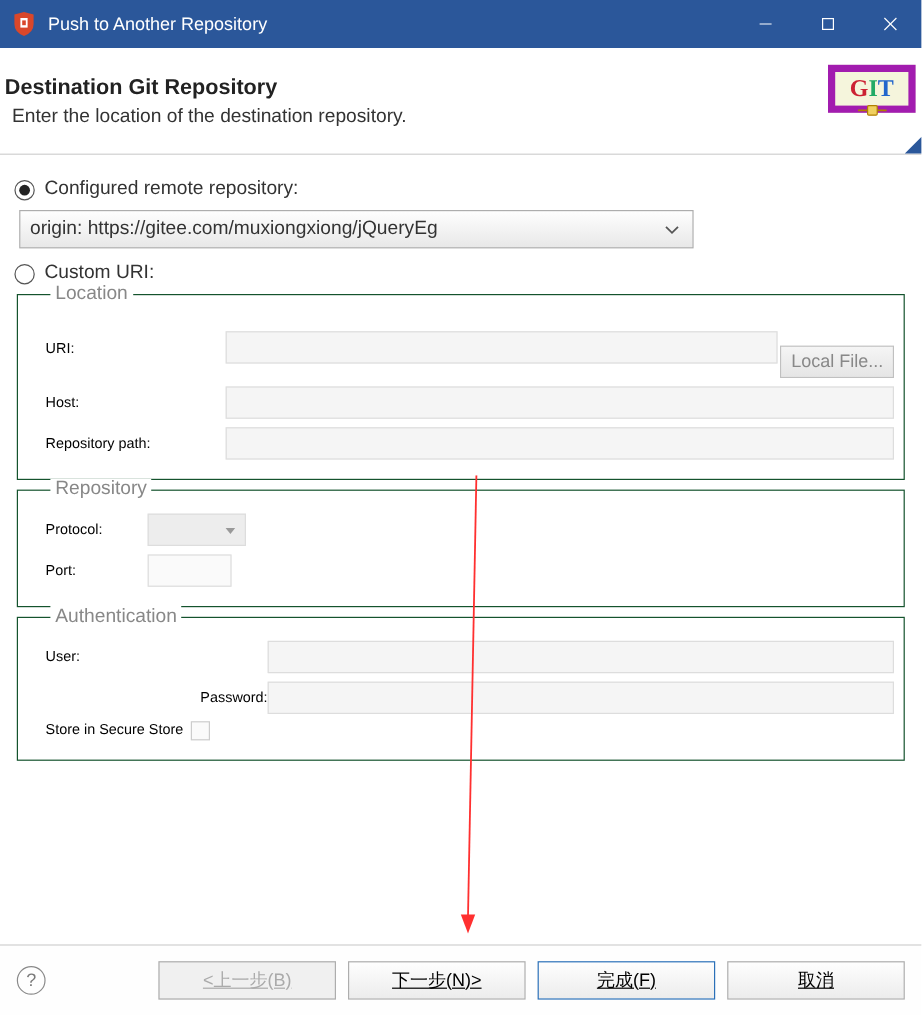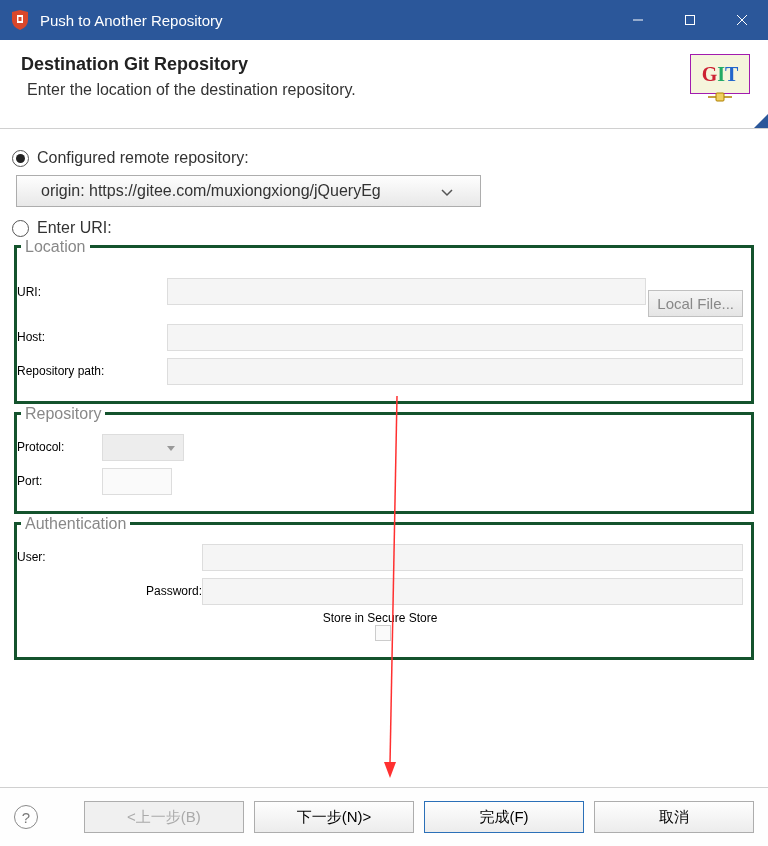--- a/index.html
+++ b/index.html
@@ -5,65 +5,65 @@
 * { box-sizing: border-box; margin: 0; padding: 0; }
 body { font-family: "Segoe UI", Arial, sans-serif; font-size: 15px; color: #333; background: #fff; width: 768px; height: 846px; overflow: hidden; position: relative; }
 
 .titlebar { background: #2b579a; height: 40px; display: flex; align-items: center; color: #fff; padding-left: 10px; }
 .titlebar-icon { width: 20px; height: 22px; margin-right: 10px; display: flex; align-items: center; justify-content: center; }
 .titlebar-text { flex: 1; font-size: 15px; }
 .titlebar-controls { display: flex; height: 100%; }
 .titlebar-btn { width: 52px; height: 100%; display: flex; align-items: center; justify-content: center; color: #fff; cursor: pointer; }
 .titlebar-btn svg { stroke: #fff; fill: none; }
 
-.header { background: #fff; padding: 14px 18px 14px 21px; border-bottom: 1px solid #d0d0d0; display: flex; position: relative; }
+.header { background: #fff; padding: 14px 18px 14px 4px; border-bottom: 1px solid #d0d0d0; display: flex; align-items: center; position: relative; }
 .header-texts { flex: 1; }
 .header-title { font-size: 18px; font-weight: bold; color: #222; margin-bottom: 6px; }
 .header-subtitle { font-size: 16px; color: #333; padding-left: 6px; }
 .header-icon { width: 60px; height: 60px; }
 .header-corner { position: absolute; right: 0; bottom: 0; width: 0; height: 0; border-style: solid; border-width: 0 0 14px 14px; border-color: transparent transparent #2b579a transparent; }
 
 .content { padding: 14px 12px 0 12px; }
 
 .radio-row { display: flex; align-items: center; margin-bottom: 8px; margin-top: 6px; }
 .radio { width: 17px; height: 17px; border: 1px solid #555; border-radius: 50%; margin-right: 8px; display: flex; align-items: center; justify-content: center; cursor: pointer; }
 .radio.checked::after { content: ""; width: 9px; height: 9px; background: #222; border-radius: 50%; display: block; }
 .radio-label { font-size: 16px; color: #333; cursor: pointer; }
 
-.combo { width: 465px; height: 32px; border: 1px solid #adadad; background: linear-gradient(#fefefe,#e8e8e8); display: flex; align-items: center; padding: 0 24px; margin: 4px 0 12px 4px; cursor: pointer; }
+.combo { width: 562px; height: 32px; border: 1px solid #adadad; background: linear-gradient(#fefefe,#e8e8e8); display: flex; align-items: center; padding: 0 8px; margin: 4px 0 12px 4px; cursor: pointer; }
 .combo-text { flex: 1; font-size: 16px; }
 .combo-arrow { width: 18px; text-align: center; color: #555; }
 
-.fieldset { border: 3px solid #14532d; border-radius: 0; margin: 4px 2px 8px 2px; padding: 6px 8px 10px 0; }
+.fieldset { border: 1px solid #14532d; border-radius: 0; margin: 4px 2px 8px 2px; padding: 6px 8px 10px 23px; }
 .legend { font-size: 16px; color: #888; padding: 0 4px; margin-left: 4px; position: relative; top: -16px; background: #fff; display: inline-block; }
 .fieldset-body { margin-top: -12px; }
 
 .form-row { display: flex; align-items: center; margin: 6px 0; min-height: 28px; }
 .form-label { width: 150px; font-size: 12px; color: #000000; }
 .form-input { flex: 1; height: 27px; border: 1px solid #ddd; background: #fafafa; padding: 2px 6px; font-size: 15px; color: #888; }
 .form-input.disabled { background: #f5f5f5; }
 .form-btn { height: 27px; border: 1px solid #c0c0c0; background: linear-gradient(#f5f5f5,#e5e5e5); padding: 0 8px; margin-left: 2px; color: #888; font-size: 15px; cursor: pointer; margin-top: 24px; }
 .form-select { width: 82px; height: 27px; border: 1px solid #ddd; background: #ededed; color: #888; cursor: pointer; position: relative; }
 .form-select::after { content: ""; position: absolute; right: 8px; top: 11px; border-left: 4px solid transparent; border-right: 4px solid transparent; border-top: 5px solid #999; }
 .form-short { width: 70px; height: 27px; border: 1px solid #ddd; background: #fafafa; }
 .checkbox { width: 16px; height: 16px; border: 1px solid #ccc; background: #fafafa; margin-left: 6px; cursor: pointer; }
 
-.label-row { display: flex; align-items: center; margin: 6px 0; flex-direction: column; }
+.label-row { display: flex; align-items: flex-start; margin: 6px 0; }
 .label-row .form-label { width: auto; }
 
 .footer { position: absolute; bottom: 0; left: 0; right: 0; border-top: 1px solid #d0d0d0; height: 59px; display: flex; align-items: center; padding: 0 14px; background: #fefefe; }
 .help-btn { width: 24px; height: 24px; border: 1.5px solid #8a8a8a; border-radius: 50%; display: flex; align-items: center; justify-content: center; color: #7a7a7a; font-size: 15px; cursor: pointer; }
 .footer-spacer { flex: 1; }
-.wizard-btn { width: 160px; height: 32px; border: 1px solid #adadad; background: linear-gradient(#fefefe,#ececec); margin-left: 10px; font-size: 15px; cursor: pointer; display: flex; align-items: center; justify-content: center; }
+.wizard-btn { width: 148px; height: 32px; border: 1px solid #adadad; background: linear-gradient(#fefefe,#ececec); margin-left: 10px; font-size: 15px; cursor: pointer; display: flex; align-items: center; justify-content: center; text-decoration: underline; }
 .wizard-btn.disabled { color: #aaa; background: #f0f0f0; cursor: default; }
 .wizard-btn.primary { border: 1.5px solid #2b70b8; }
 
 .arrow-overlay { position: absolute; pointer-events: none; }
 
-.git-icon { border: 1px solid #a21caf; background: #f5f5dc; width: 60px; height: 40px; display: flex; align-items: center; justify-content: center; font-family: Georgia, serif; font-weight: bold; position: relative; }
+.git-icon { border: 6px solid #a21caf; background: #f5f5dc; width: 73px; height: 40px; display: flex; align-items: center; justify-content: center; font-family: Georgia, serif; font-weight: bold; position: relative; }
 .git-icon-text .g { color: #c23; } .git-icon-text .i { color: #2a6; } .git-icon-text .t { color: #26c; }
 .git-bottom { position: absolute; bottom: -12px; left: 50%; transform: translateX(-50%); }
 </style>
 </head>
 <body>
 
 <div class="titlebar">
   <div class="titlebar-icon">
     <svg width="18" height="20" viewBox="0 0 18 20">
         <path d="M1 2 L9 0 L17 2 L17 10 Q17 17 9 20 Q1 17 1 10 Z" fill="#d9472b"></path>
@@ -121,21 +121,21 @@
     <div class="combo-text">origin: https://gitee.com/muxiongxiong/jQueryEg</div>
     <div class="combo-arrow">
       <svg width="12" height="8">
           <path d="M1 1 L6 6 L11 1" stroke="#555" stroke-width="1.5" fill="none"></path>
         </svg>
     </div>
   </div>
 
   <div class="radio-row">
     <div class="radio"></div>
-    <div class="radio-label">Enter URI:</div>
+    <div class="radio-label">Custom URI:</div>
   </div>
 
   <fieldset class="fieldset">
     <div class="legend">Location</div>
     <div class="fieldset-body">
       <div class="form-row">
         <div class="form-label">URI:</div>
         <input class="form-input disabled" disabled="" value="" style="">
         <button class="form-btn" disabled="">Local File...</button>
       </div>

